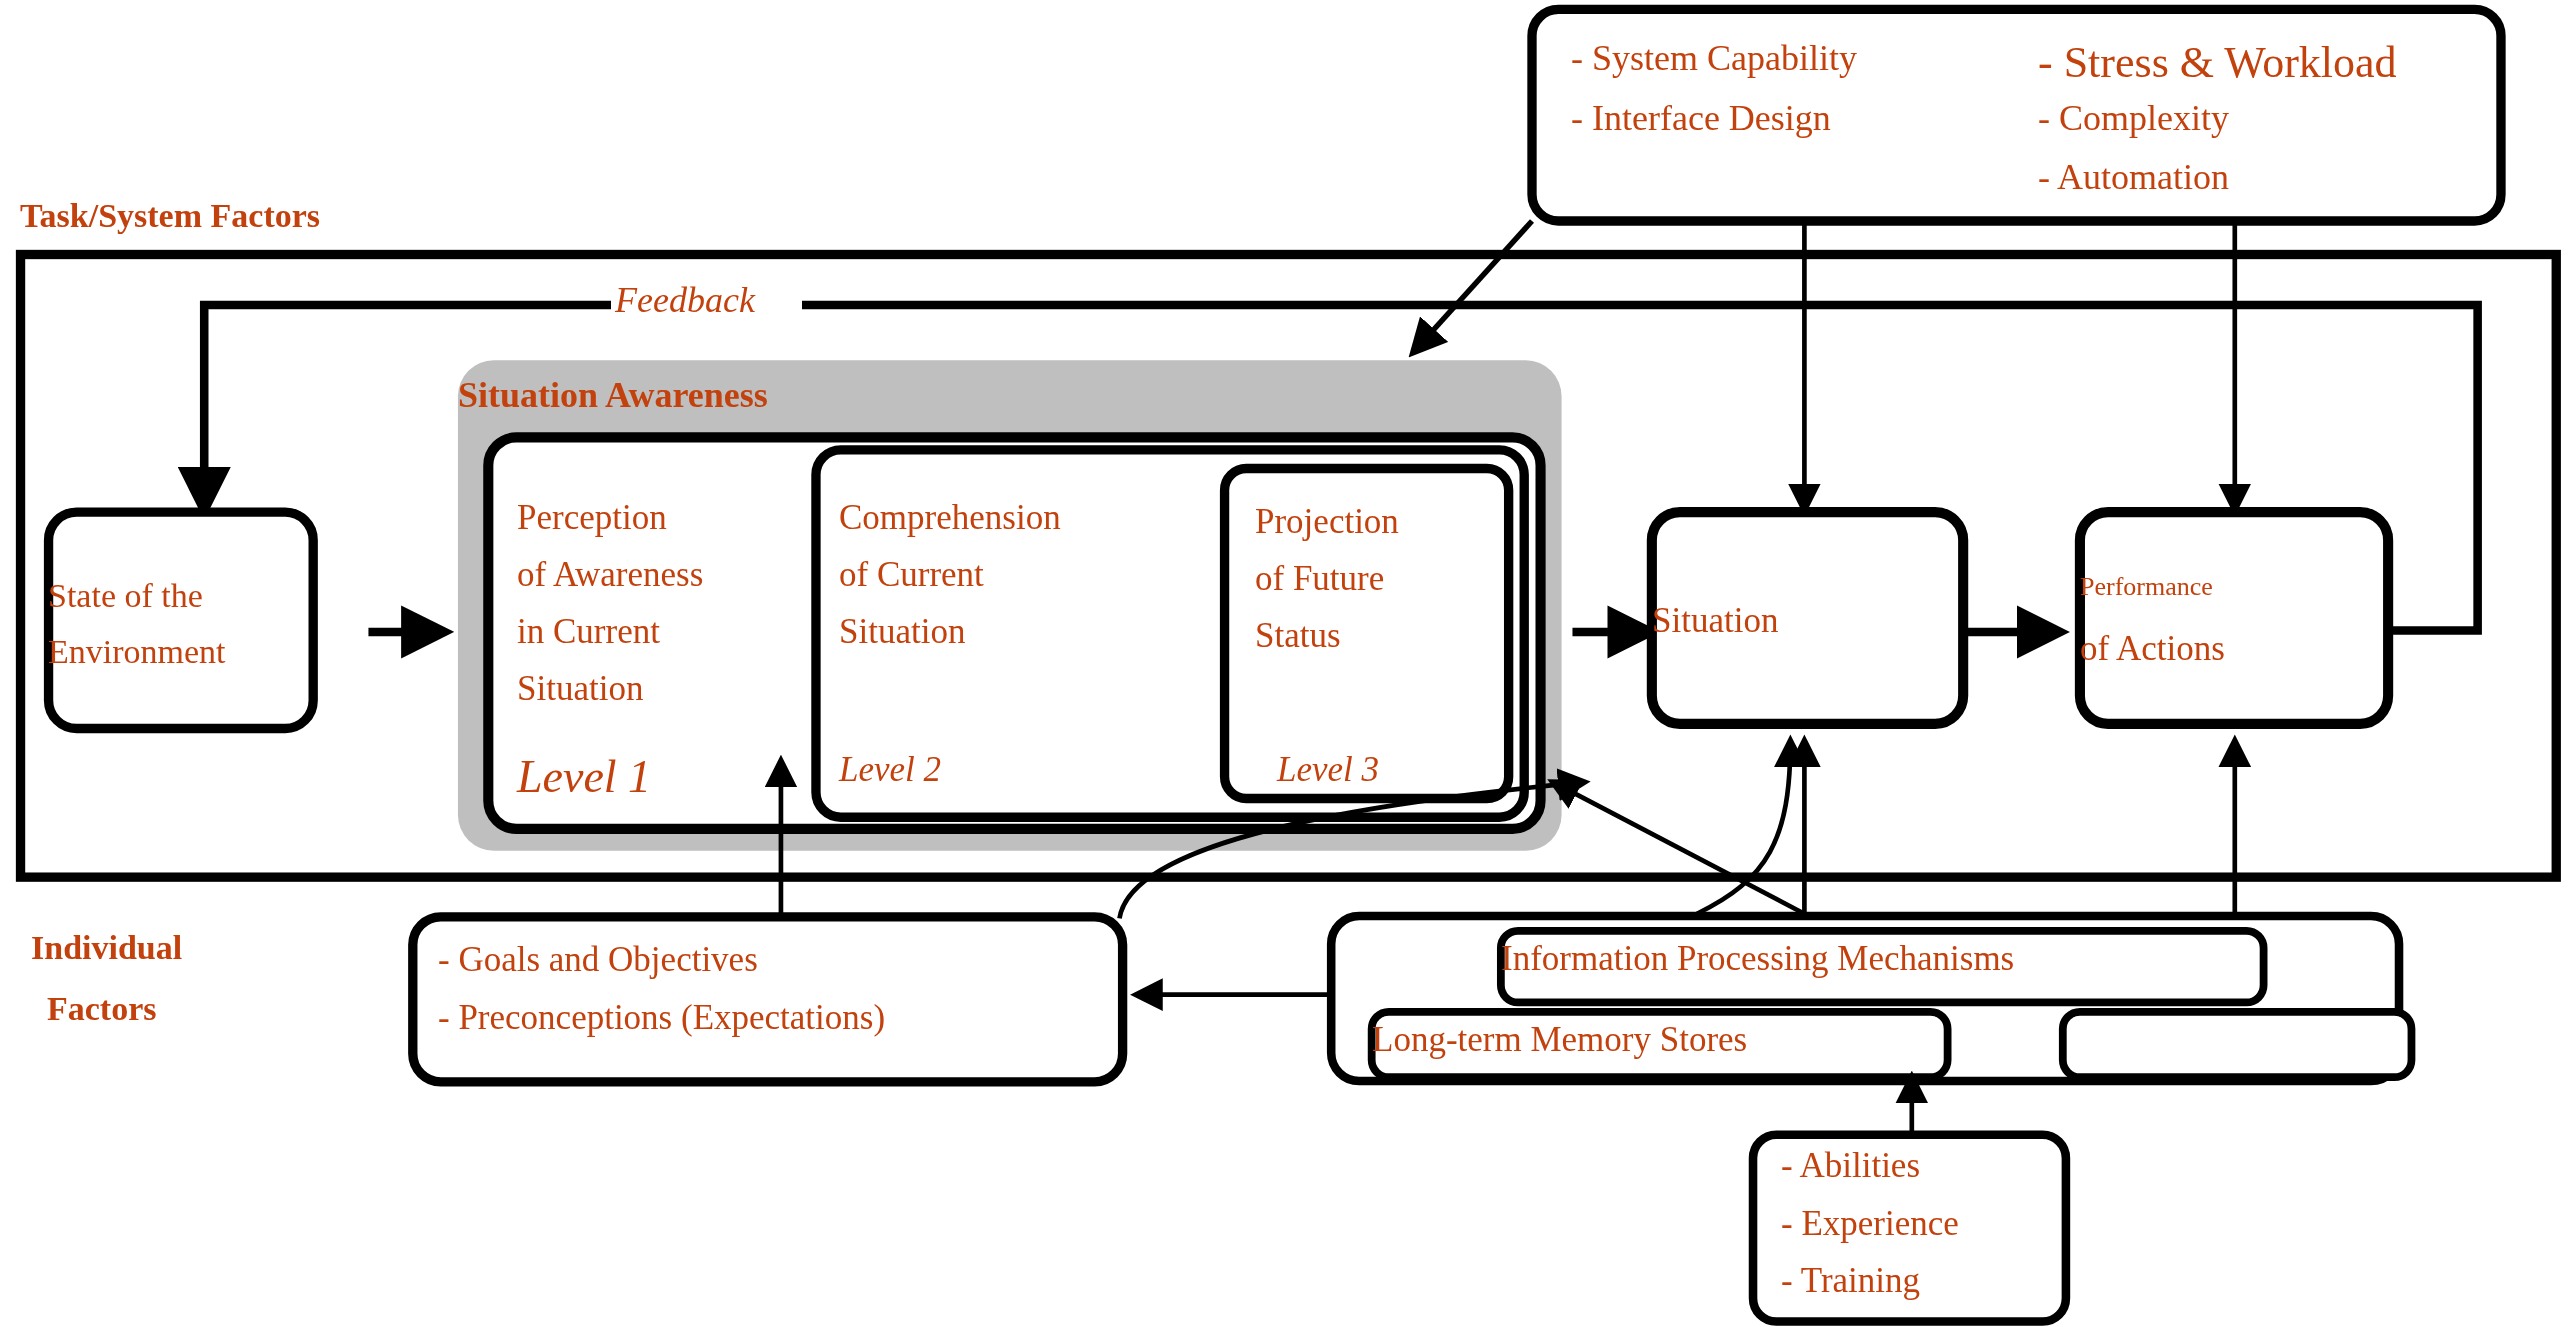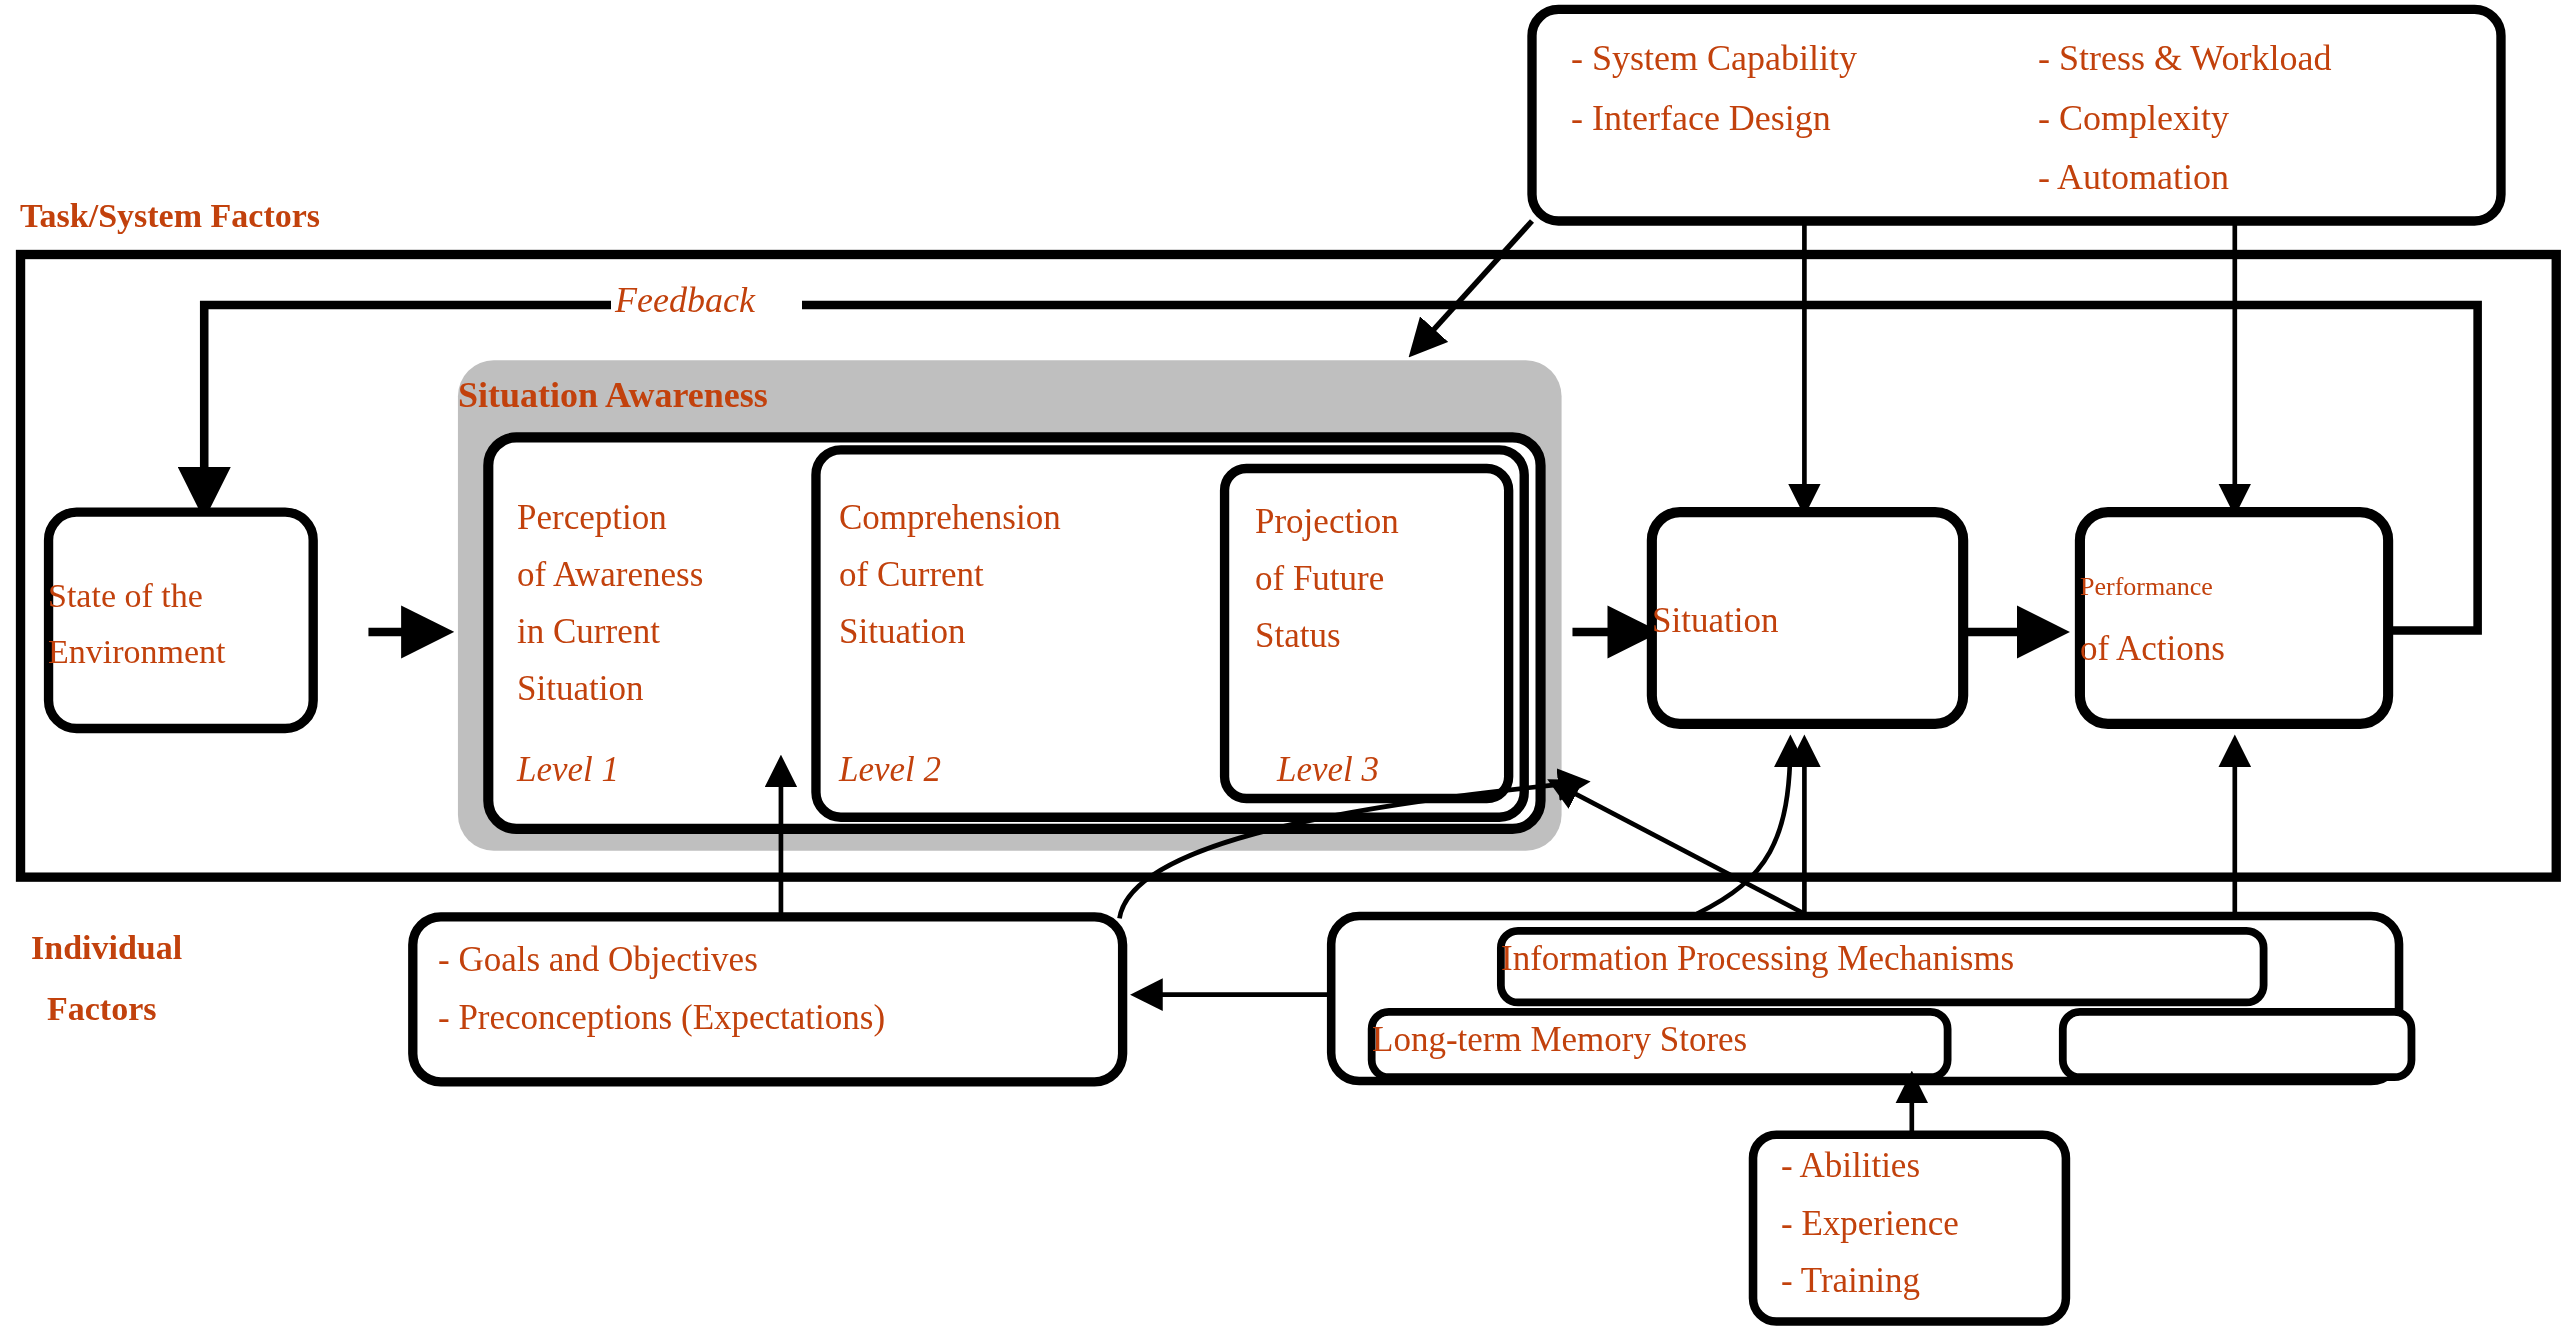--- a/index.html
+++ b/index.html
@@ -117,34 +117,34 @@
 
   <div class="txt bold" style="left:31px; top:928px; font-size:34px;">Individual</div>
   <div class="txt bold" style="left:47px; top:989px; font-size:34px;">Factors</div>
 
   <div style="position:absolute; left:611px; top:279px; width:191px; height:54px; background:#ffffff;"></div>
   <div class="txt italic" style="left:615px; top:279px; font-size:36px;">Feedback</div>
 
   <div class="txt" style="left:1571px; top:37px; font-size:36px;">- System Capability</div>
   <div class="txt" style="left:1571px; top:97px; font-size:36px;">- Interface Design</div>
 
-  <div class="txt" style="left:2038px; top:37px; font-size:36px;">- Stress &amp; Workload</div>
+  <div class="txt" style="left:2038px; top:37px; font-size:44px;">- Stress &amp; Workload</div>
   <div class="txt" style="left:2038px; top:97px; font-size:36px;">- Complexity</div>
   <div class="txt" style="left:2038px; top:156px; font-size:36px;">- Automation</div>
 
   <div class="txt center" style="left:48px; top:576px; width:265px; font-size:34px;">State of the</div>
   <div class="txt center" style="left:48px; top:632px; width:265px; font-size:34px;">Environment</div>
 
   <div class="txt bold center" style="left:458px; top:374px; width:1104px; font-size:36px;">Situation Awareness</div>
 
   <div class="txt" style="left:517px; top:498px; font-size:35px;">Perception</div>
   <div class="txt" style="left:517px; top:555px; font-size:35px;">of Awareness</div>
   <div class="txt" style="left:517px; top:612px; font-size:35px;">in Current</div>
   <div class="txt" style="left:517px; top:669px; font-size:35px;">Situation</div>
-  <div class="txt italic" style="left:517px; top:750px; font-size:35px;">Level 1</div>
+  <div class="txt italic" style="left:517px; top:750px; font-size:46px;">Level 1</div>
 
   <div class="txt" style="left:839px; top:498px; font-size:35px;">Comprehension</div>
   <div class="txt" style="left:839px; top:555px; font-size:35px;">of Current</div>
   <div class="txt" style="left:839px; top:612px; font-size:35px;">Situation</div>
   <div class="txt italic" style="left:839px; top:750px; font-size:35px;">Level 2</div>
 
   <div class="txt" style="left:1255px; top:502px; font-size:35px;">Projection</div>
   <div class="txt" style="left:1255px; top:559px; font-size:35px;">of Future</div>
   <div class="txt" style="left:1255px; top:616px; font-size:35px;">Status</div>
   <div class="txt italic" style="left:1277px; top:750px; font-size:35px;">Level 3</div>

